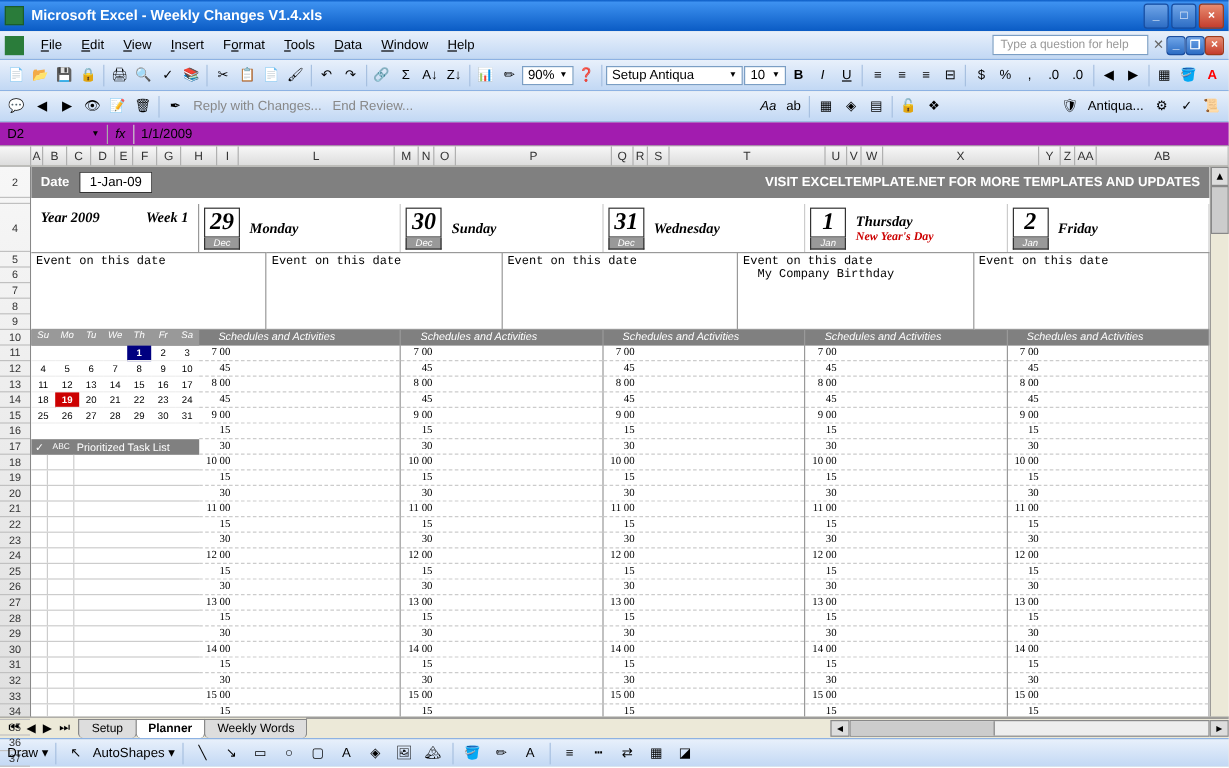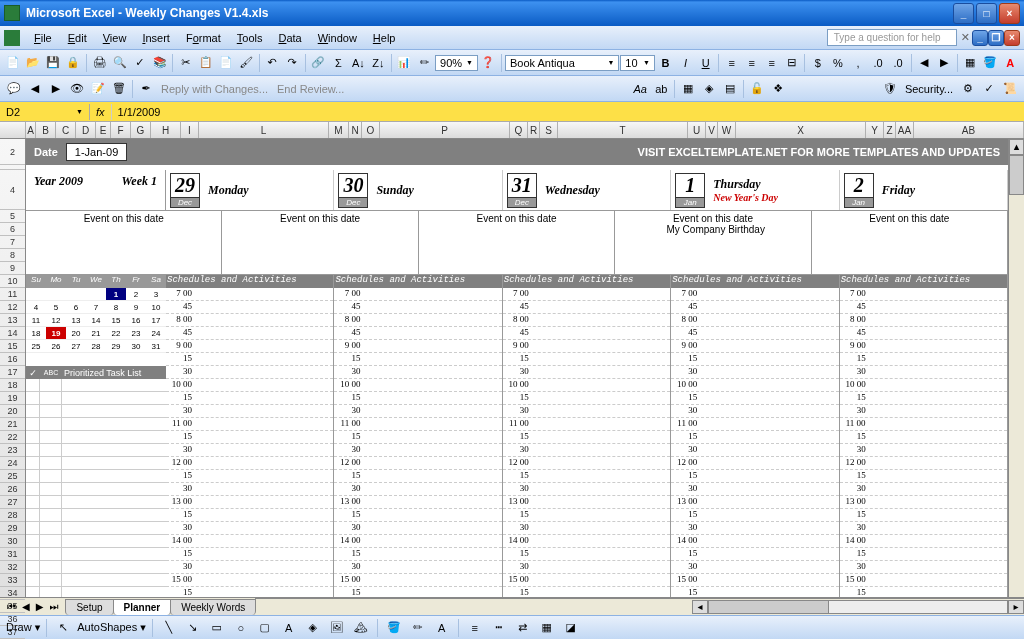--- a/index.html
+++ b/index.html
@@ -13,21 +13,21 @@
 .menubar { background: linear-gradient(to bottom, #e8f0fb, #c2d8f4); height: 24px; display: flex; align-items: center; padding: 0 4px; border-bottom: 1px solid #8db2e3; }
 .menu-icon { width: 16px; height: 16px; background: #2a7c3a; margin-right: 6px; }
 .menu-item { padding: 3px 8px; cursor: pointer; }
 .menu-item u { text-decoration: underline; }
 .help-box { margin-left: auto; border: 1px solid #7b9ec4; background: white; padding: 2px 6px; font-size: 10px; color: #999; width: 130px; }
 .help-x { margin-left: 4px; color: #666; cursor: pointer; }
 .toolbar { background: linear-gradient(to bottom, #e8f0fb, #c2d8f4); height: 26px; display: flex; align-items: center; padding: 2px 4px; border-bottom: 1px solid #8db2e3; gap: 1px; overflow: hidden; }
 .tb-btn { width: 20px; height: 20px; display: flex; align-items: center; justify-content: center; border: 1px solid transparent; font-size: 11px; cursor: pointer; }
 .tb-sep { width: 1px; height: 18px; background: #a7c0e0; margin: 0 2px; }
 .tb-combo { border: 1px solid #7b9ec4; background: white; padding: 1px 4px; font-size: 11px; display: flex; align-items: center; gap: 4px; }
-.formula-bar { background: #fde047; height: 20px; display: flex; align-items: center; border-bottom: 1px solid #aaa; }
+.formula-bar { background: #a21caf; height: 20px; display: flex; align-items: center; border-bottom: 1px solid #aaa; }
 .name-box { width: 90px; border-right: 1px solid #aaa; padding: 2px 6px; display: flex; align-items: center; }
 .fx-btn { padding: 2px 6px; font-style: italic; border-right: 1px solid #ccc; }
 .formula-val { padding: 2px 6px; }
 .col-headers { background: linear-gradient(to bottom, #f7f7f7, #dcdcdc); height: 17px; display: flex; border-bottom: 1px solid #888; font-size: 10px; }
 .ch { border-right: 1px solid #b0b0b0; display: flex; align-items: center; justify-content: center; color: #333; }
 .grid-area { display: flex; height: 458px; background: white; }
 .row-headers { width: 26px; background: linear-gradient(to bottom, #f7f7f7, #e0e0e0); border-right: 1px solid #888; }
 .rh { height: 13px; border-bottom: 1px solid #c0c0c0; display: flex; align-items: center; justify-content: center; font-size: 9px; color: #333; }
 .rh.r2 { height: 26px; }
 .rh.r4 { height: 40px; }
@@ -40,25 +40,25 @@
 .left-col { width: 140px; border-right: 1px solid #999; padding: 4px 8px; font-family: 'Book Antiqua', serif; }
 .year-wk { font-weight: bold; font-size: 12px; display: flex; justify-content: space-between; }
 .daycol { flex: 1; display: flex; align-items: center; padding: 0 4px; border-right: 1px solid #ccc; }
 .daynum-box { width: 30px; text-align: center; }
 .daynum { font-size: 20px; font-weight: bold; border: 1px solid #333; padding: 0 4px; font-family: 'Book Antiqua', serif; }
 .daymon { font-size: 8px; background: #999; color: white; border: 1px solid #333; border-top: none; }
 .dayname { font-weight: bold; font-family: 'Book Antiqua', serif; margin-left: 8px; font-size: 12px; }
 .holiday { color: #c00; font-size: 10px; margin-left: 8px; font-weight: bold; font-family: 'Book Antiqua', serif; }
 .quote-area { height: 65px; display: flex; }
 .quote { width: 140px; padding: 2px 6px; font-size: 9px; text-align: center; font-family: 'Book Antiqua', serif; border-right: 1px solid #999; }
-.event-col { flex: 1; border: 1px solid #999; border-left: none; padding: 2px 4px; font-size: 10px; font-family: Liberation Sans, sans-serif; text-align: center; }
+.event-col { flex: 1; border: 1px solid #999; border-left: none; padding: 2px 4px; font-size: 10px; font-family: Liberation Mono, monospace; }
 .sched-hdr { height: 13px; background: #808080; color: white; display: flex; font-size: 9px; font-style: italic; }
 .minical-hdr { width: 140px; background: #999; display: flex; font-size: 8px; color: white; }
 .minical-hdr span { flex: 1; text-align: center; }
-.sched-lbl { flex: 1; padding: 0 1px; border-right: 1px solid #999; font-family: Liberation Mono, monospace; }
+.sched-lbl { flex: 1; padding: 0 16px; border-right: 1px solid #999; font-family: Liberation Sans, sans-serif; }
 .body-area { display: flex; }
 .sidebar { width: 140px; }
 .minical { font-size: 8px; }
 .minical-row { display: flex; height: 13px; }
 .minical-cell { flex: 1; text-align: center; border-bottom: 1px solid #eee; display: flex; align-items: center; justify-content: center; }
 .minical-cell.d1 { background: #000080; color: white; font-weight: bold; }
 .minical-cell.d19 { background: #c00; color: white; font-weight: bold; }
 .task-hdr { background: #808080; color: white; font-size: 9px; height: 13px; display: flex; align-items: center; }
 .task-hdr span:first-child { width: 14px; text-align: center; }
 .task-row { height: 13px; display: flex; border-bottom: 1px solid #ccc; }
@@ -136,21 +136,21 @@
   <div class="tb-sep"></div>
   <div class="tb-btn">📊</div>
   <div class="tb-btn">✏</div>
   <div class="tb-combo">
       <span>90%</span>
       <span class="arrow-down">▼</span>
     </div>
   <div class="tb-btn">❓</div>
   <div class="tb-sep"></div>
   <div class="tb-combo" style="width:120px">
-      <span>Book Antiqua</span>
+      <span>Setup Antiqua</span>
       <span class="arrow-down" style="margin-left:auto">▼</span>
     </div>
   <div class="tb-combo" style="width:36px">
       <span>10</span>
       <span class="arrow-down" style="margin-left:auto">▼</span>
     </div>
   <div class="tb-btn">
       <b>B</b>
     </div>
   <div class="tb-btn">
@@ -199,21 +199,21 @@
   <div class="tb-btn">ab</div>
   <div class="tb-sep"></div>
   <div class="tb-btn">▦</div>
   <div class="tb-btn">◈</div>
   <div class="tb-btn">▤</div>
   <div class="tb-sep"></div>
   <div class="tb-btn">🔓</div>
   <div class="tb-btn">❖</div>
   <div style="flex:1"></div>
   <div class="tb-btn">🛡</div>
-  <span style="padding:0 4px">Security...</span>
+  <span style="padding:0 4px">Antiqua...</span>
   <div class="tb-btn">⚙</div>
   <div class="tb-btn">✓</div>
   <div class="tb-btn">📜</div>
 </div>
 
 <div class="formula-bar">
   <div class="name-box">
       <span>D2</span>
       <span class="arrow-down" style="margin-left:auto">▼</span>
     </div>

